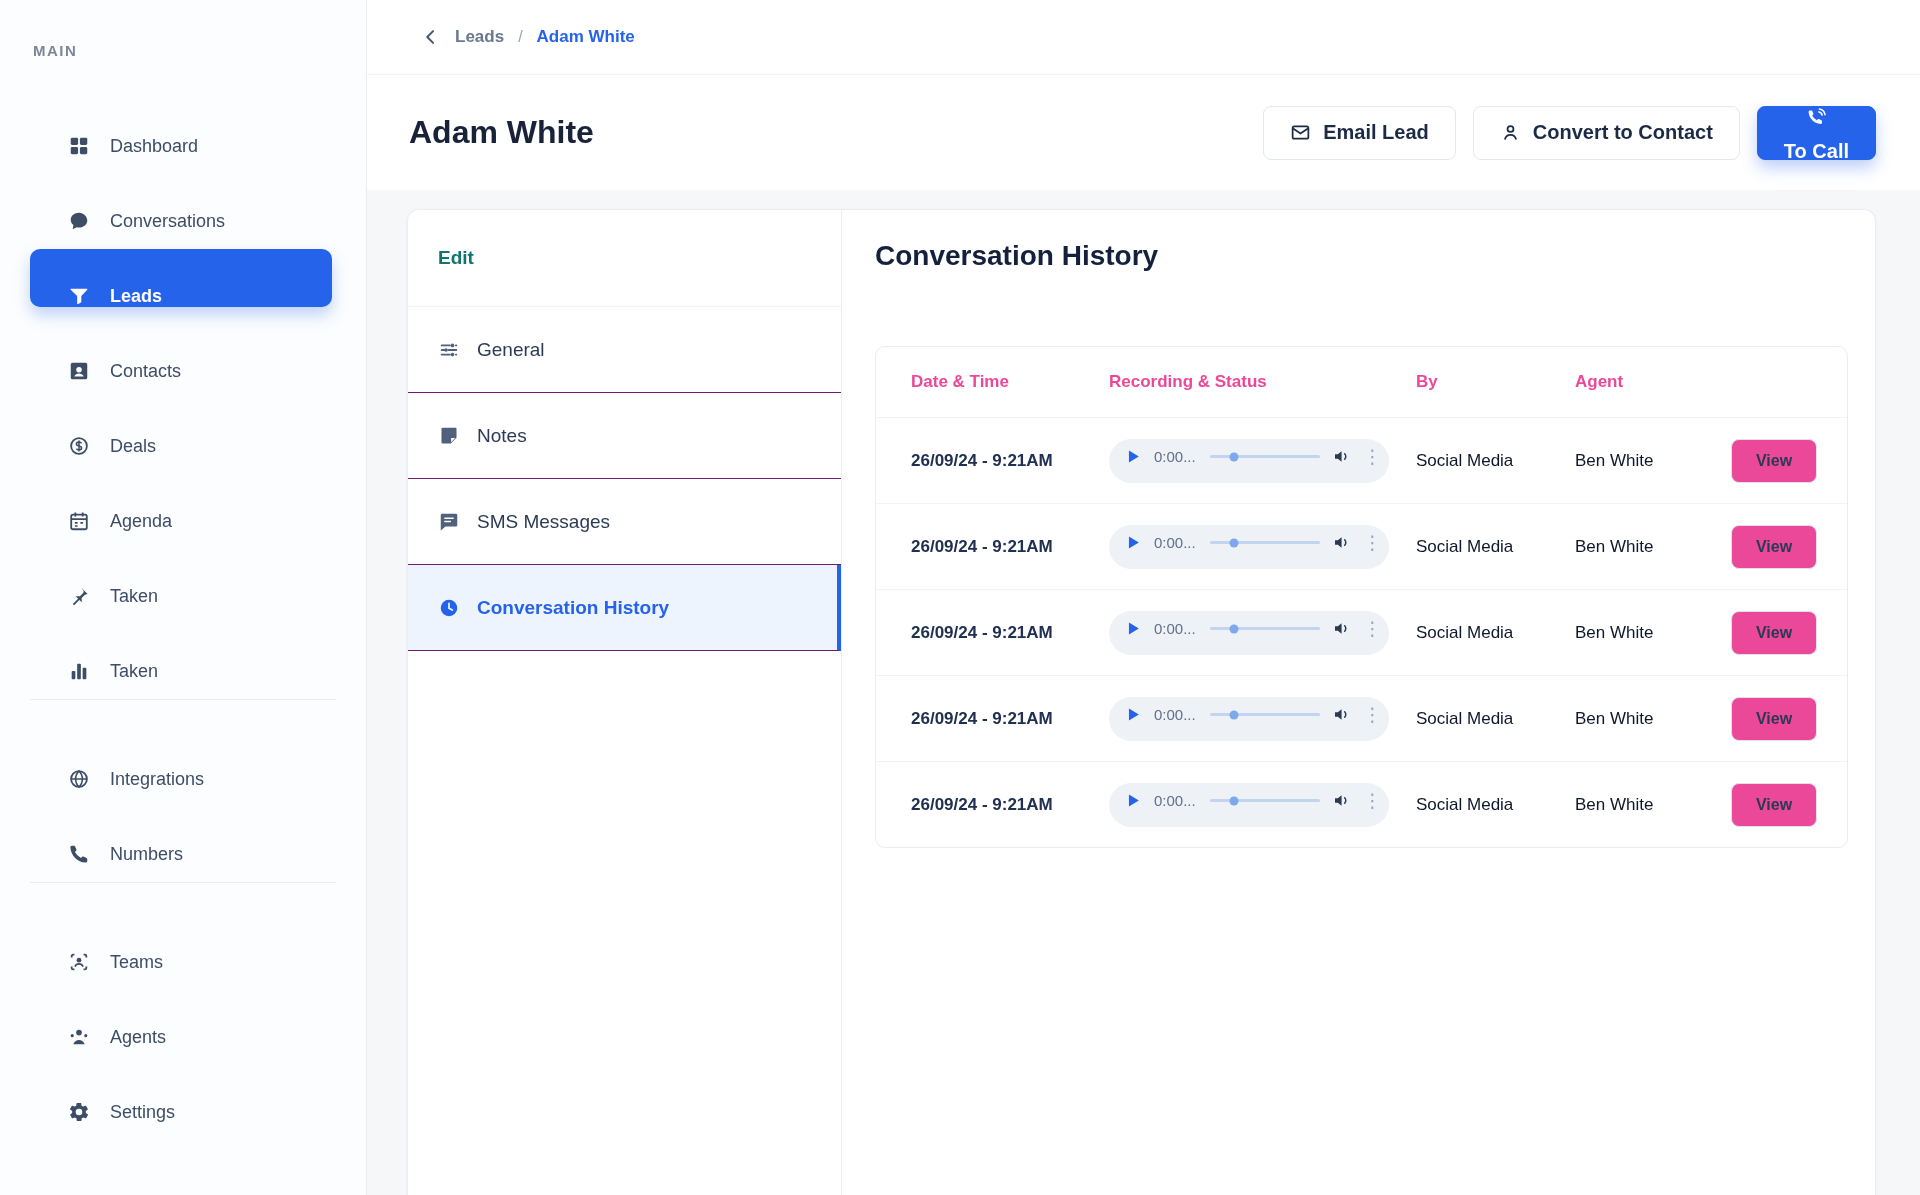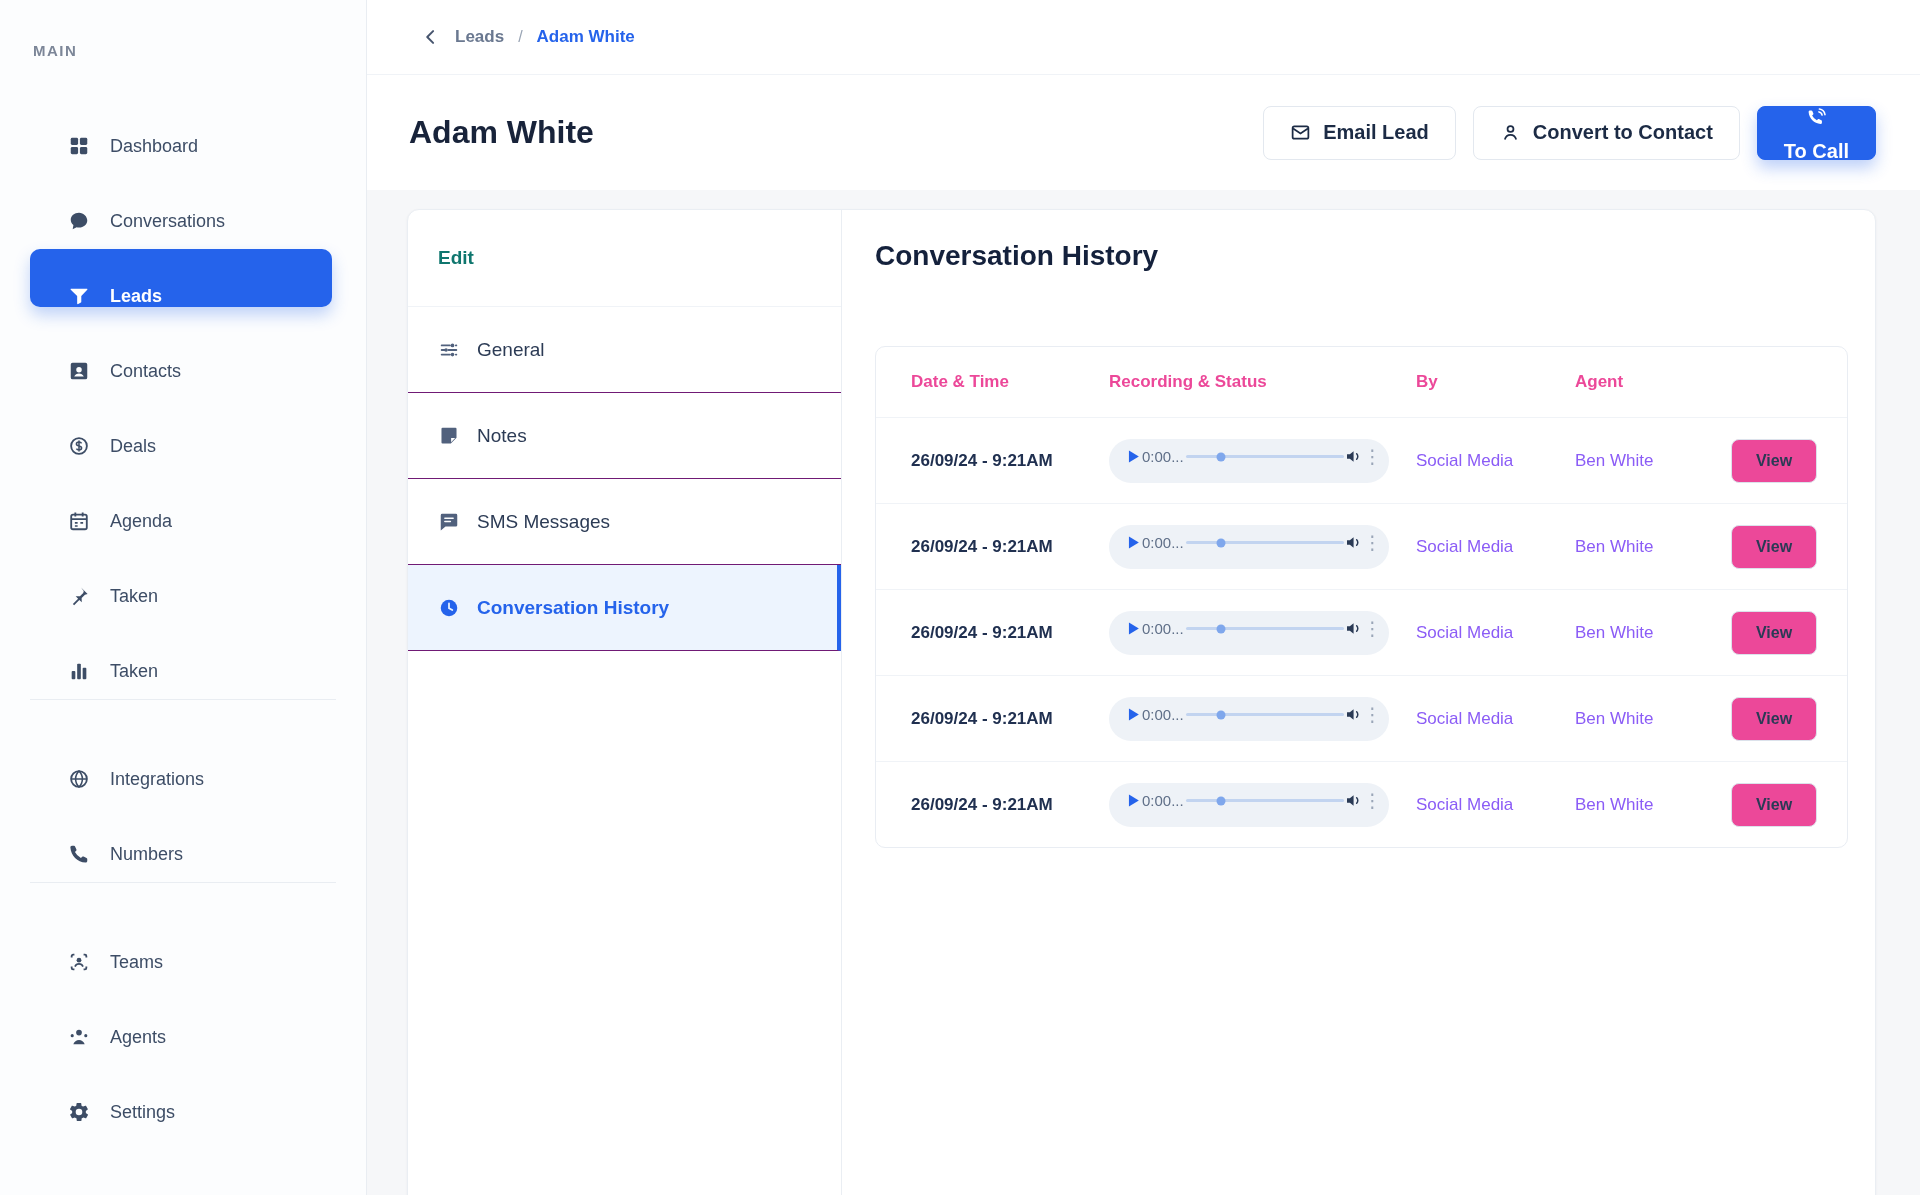--- a/index.html
+++ b/index.html
@@ -93,24 +93,24 @@
     margin-top:74px; border:1px solid #E9EDF3; border-radius:10px;
     background:#fff;
   }
   .thead, .trow {
     display:grid; grid-template-columns:198px 307px 159px 150px 1fr;
     align-items:center; padding:0 30px 0 35px;
   }
   .thead { height:70px; font-size:17px; font-weight:700; color:#ec4899; }
   .trow { height:86px; border-top:1px solid #F0F3F7; }
   .cell-date { font-size:17px; font-weight:700; color:#203050; }
-  .cell-text { font-size:17px; font-weight:500; color:#8b5cf6; }
+  .cell-text { font-size:17px; font-weight:500; color:#0f172a; }
 
   .player {
-    display:flex; align-items:center; width:280px; height:44px;
+    display:flex; align-items:center; gap:12px; width:280px; height:44px;
     background:#EEF2F7; border-radius:999px; padding:0 14px 8px 14px;
   }
   .play-btn { width:19px; height:19px; color:#2563EB; cursor:pointer; flex:none; background:none; border:none; padding:0; }
   .play-btn svg { width:19px; height:19px; }
   .player-time { font-size:15px; color:#5F6F88; min-width:44px; }
   .progress { flex:1; height:3px; background:#C2D4F0; border-radius:2px; position:relative; cursor:pointer; }
   .progress .dot {
     position:absolute; left:22%; top:50%; transform:translate(-50%,-50%);
     width:9px; height:9px; border-radius:50%; background:#7FA7EC;
   }

